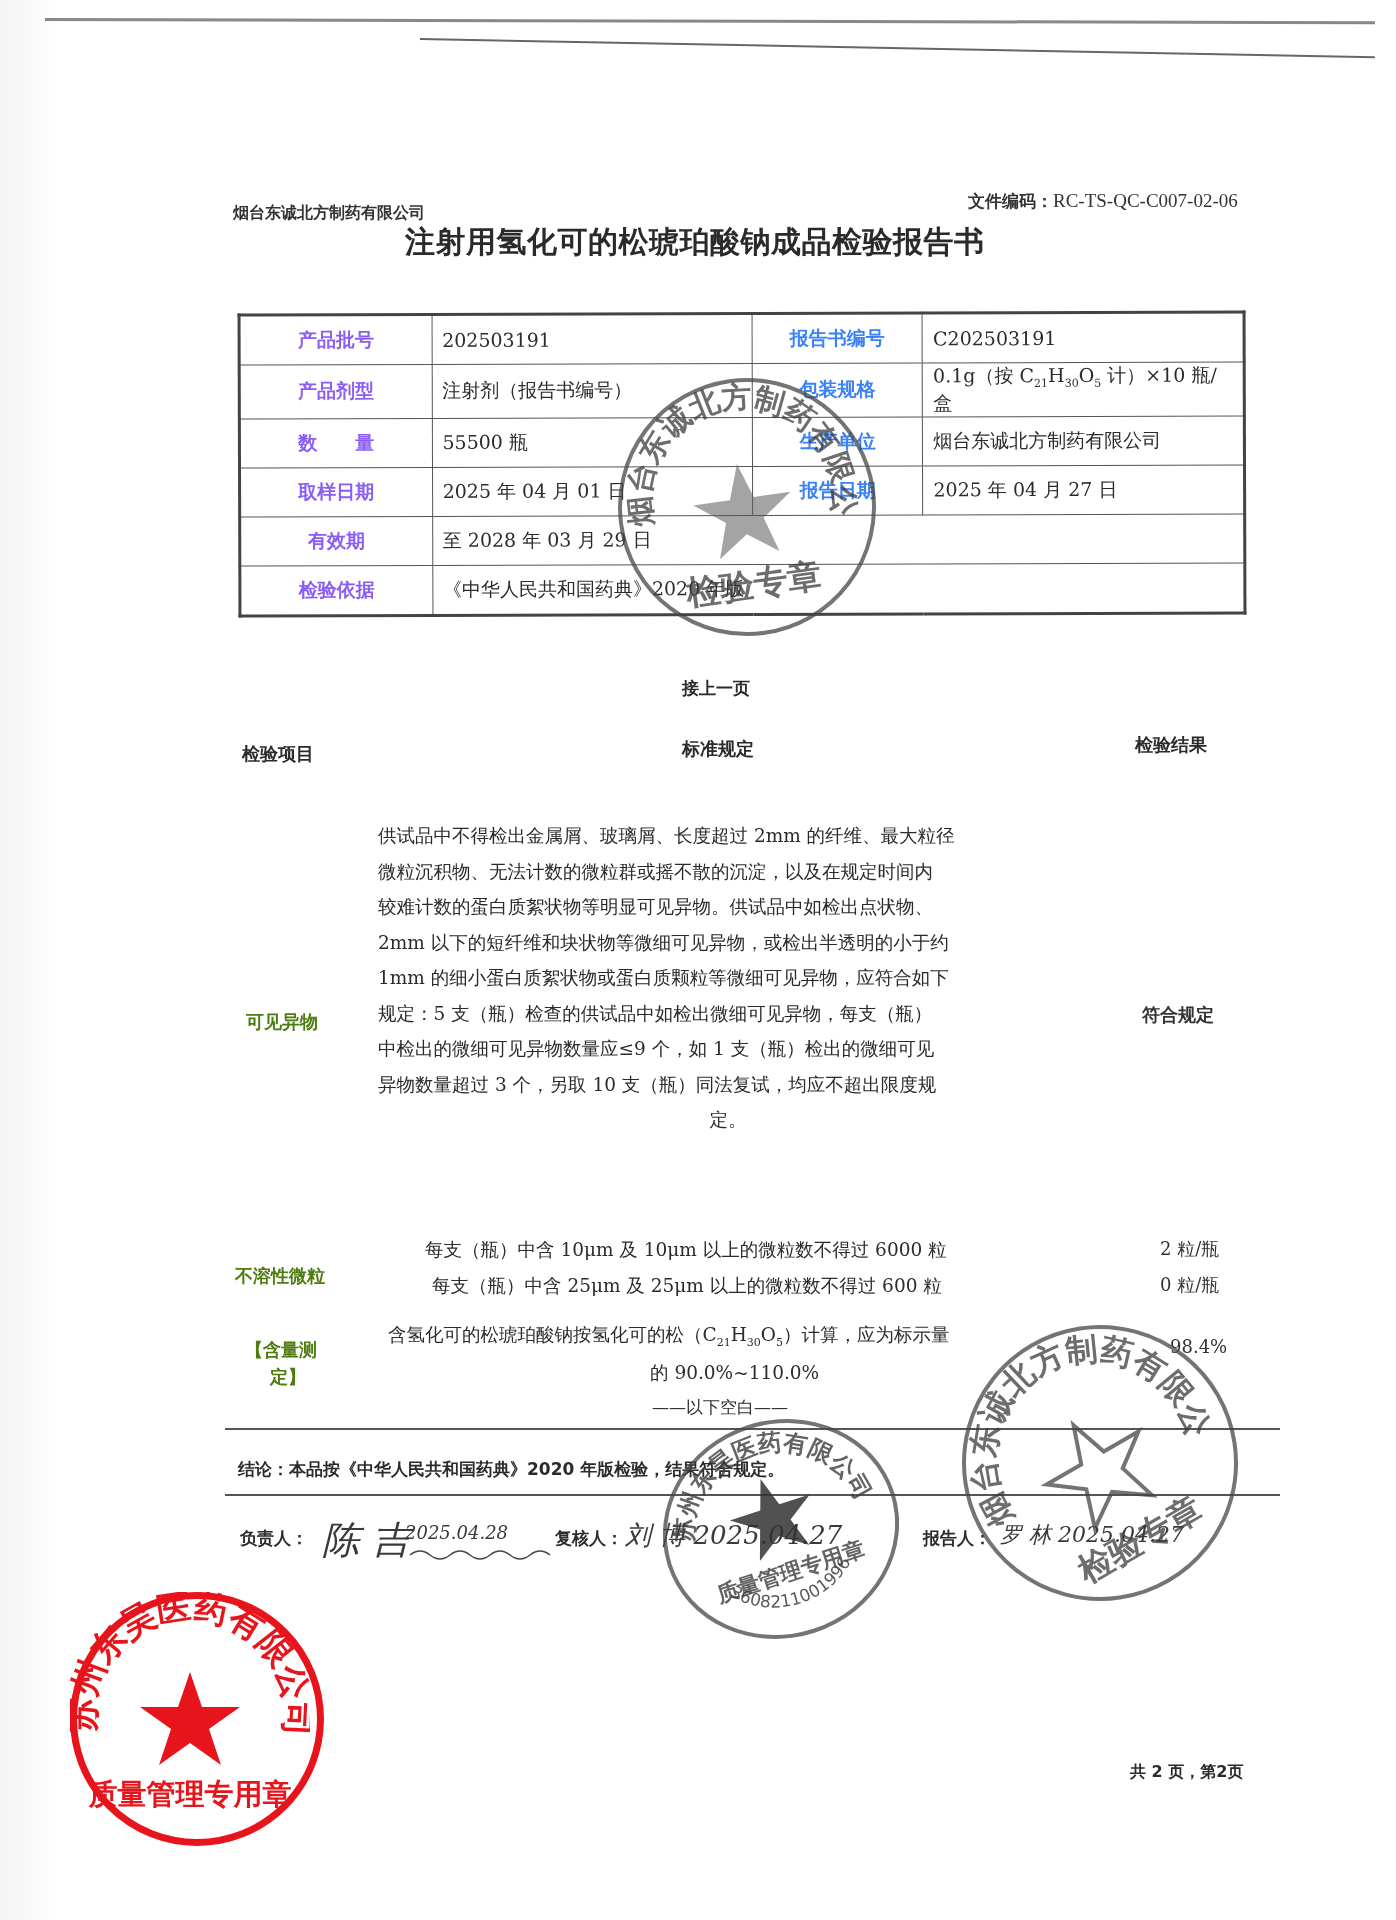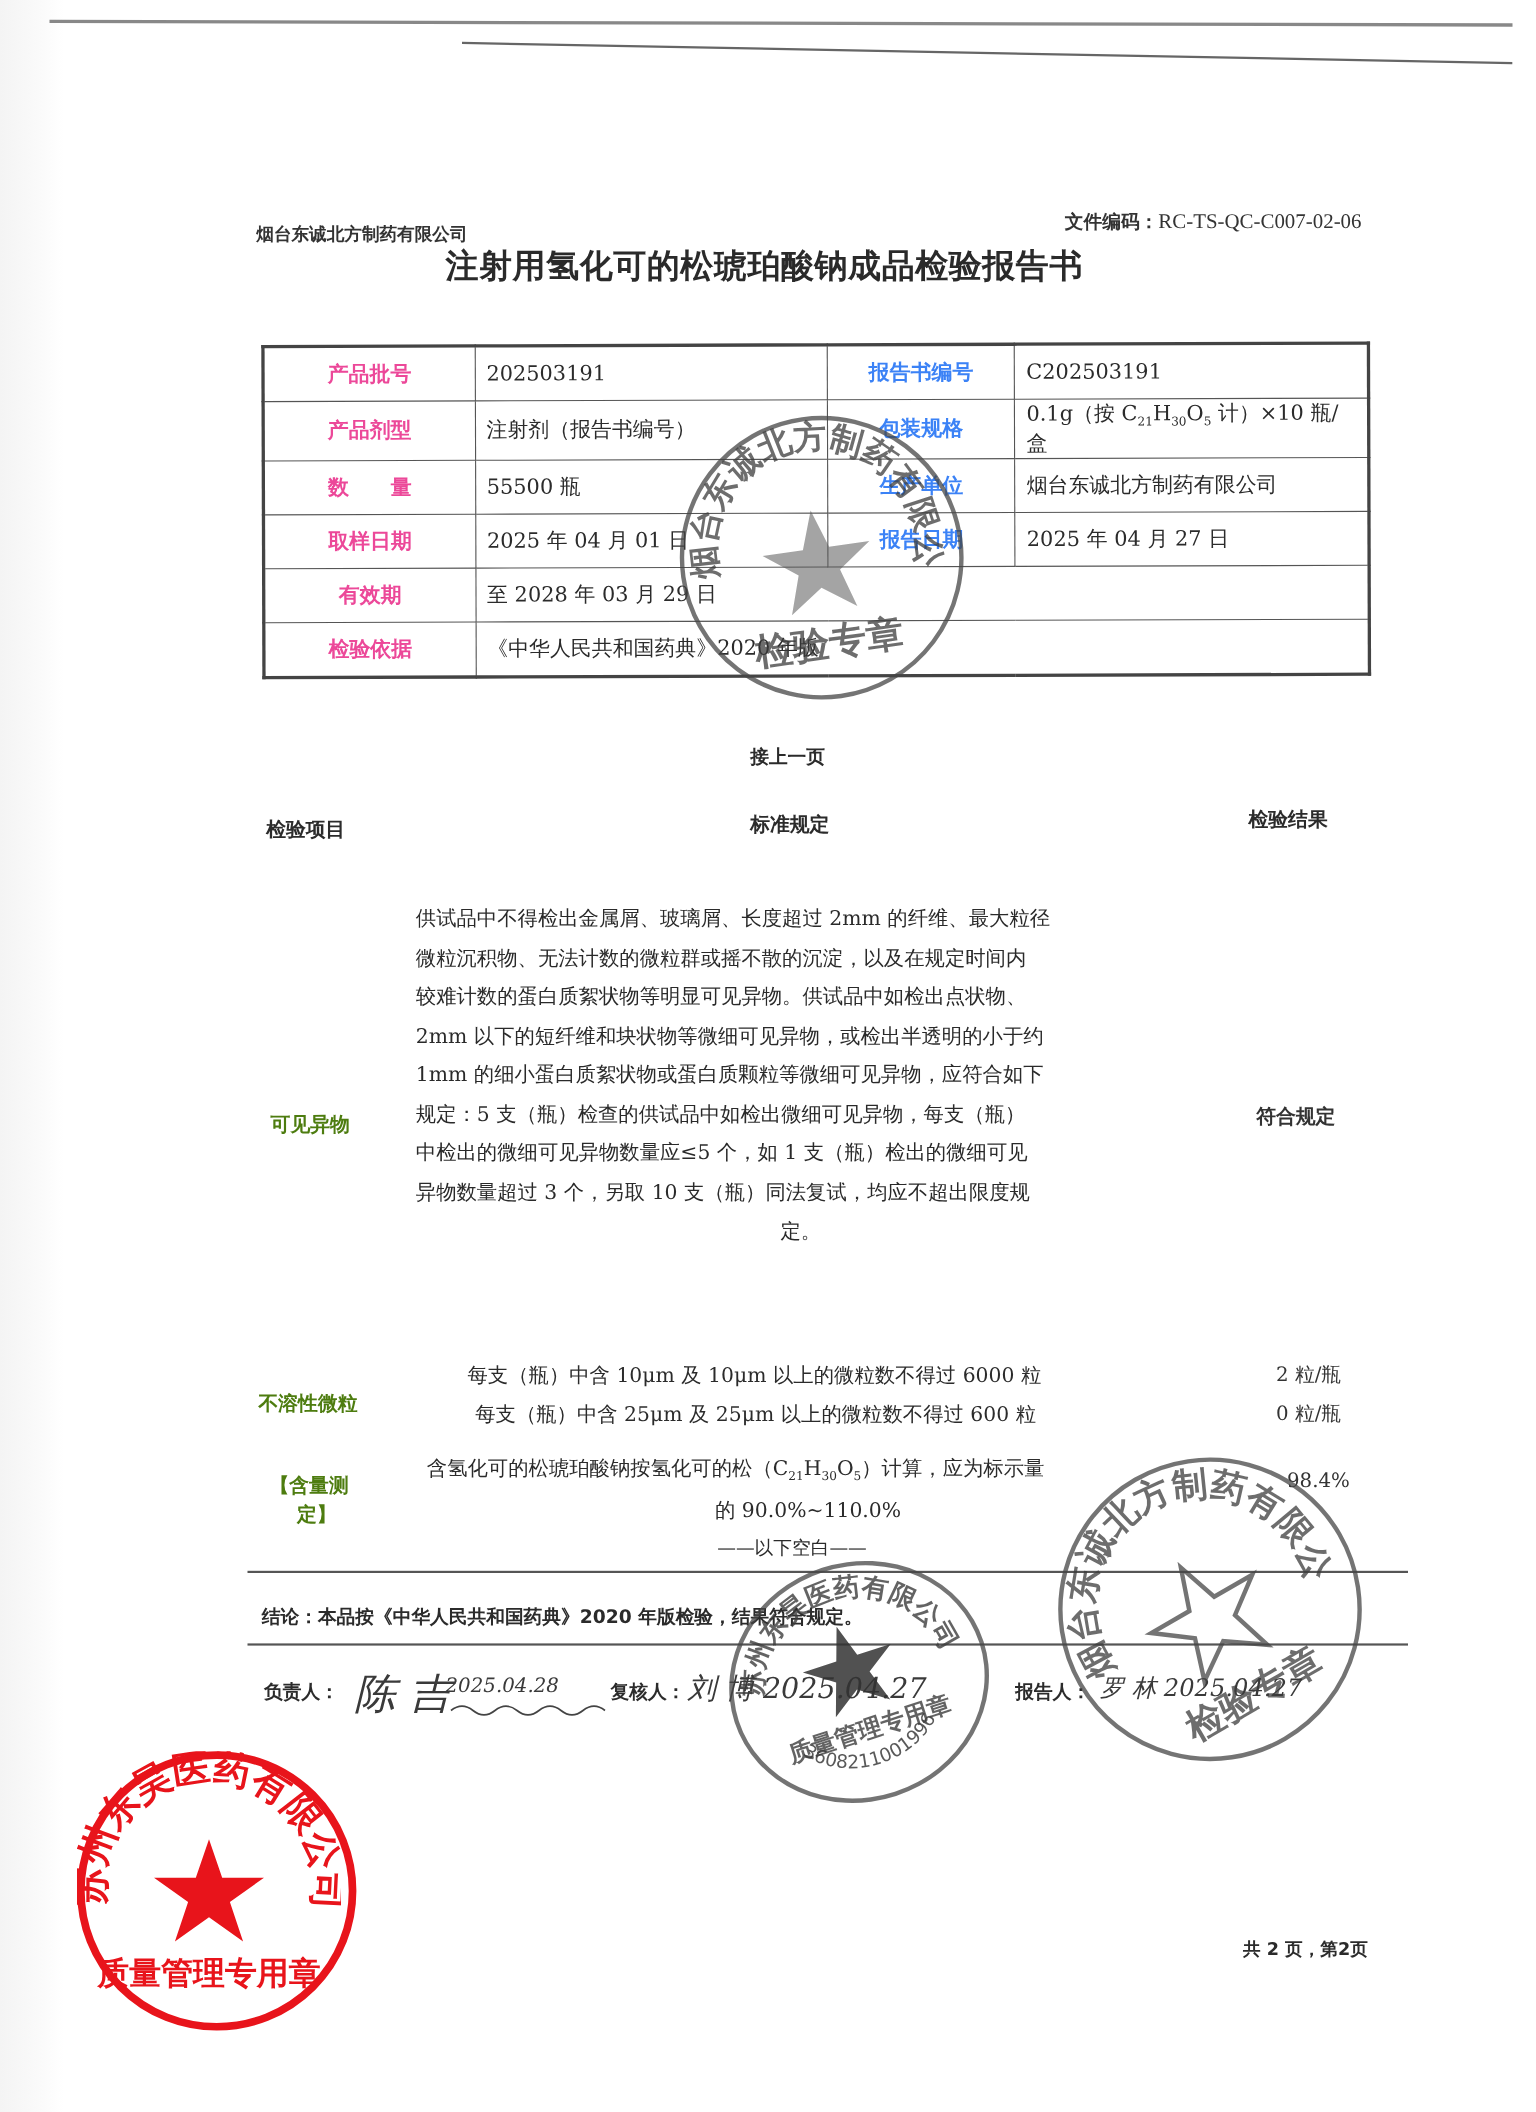--- a/index.html
+++ b/index.html
@@ -19,21 +19,21 @@
   .bold { font-family:"DejaVu Sans","Liberation Sans",sans-serif; font-weight:bold; }
 
   .company { left:233px; top:203px; font-size:16px; color:#333; }
   .doc-code { left:968px; top:190px; font-size:17px; color:#333; }
   .doc-code .code-val { font-family:"Liberation Serif",serif; font-weight:normal; font-size:19px; }
   .title { left:405px; top:222px; font-size:30px; color:#2a2a2a; letter-spacing:0.5px; }
 
   table.info { position:absolute; left:238px; top:312px; width:1008px;
     border-collapse:collapse; border:3px solid #444; transform:rotate(-0.18deg); }
   table.info td { border:1.5px solid #555; height:48px; font-size:19px; padding:0 10px; }
-  table.info td.lbl { text-align:center; font-family:"DejaVu Sans",sans-serif; font-weight:bold; width:160px; color:#ec4899;margin-top:16px; }
+  table.info td.lbl { text-align:center; font-family:"DejaVu Sans",sans-serif; font-weight:bold; width:160px; color:#8b5cf6;margin-top:16px; }
   table.info td.val { text-align:left; width:282px; }
   table.info td.lbl2 { text-align:center; font-family:"DejaVu Sans",sans-serif; font-weight:bold; width:140px; color:#3b82f6;}
   sub { font-size:11px; }
 
   .continue { left:682px; top:677px; font-size:17px; }
   .hdr-item { left:242px; top:742px; font-size:18px; }
   .hdr-std { left:682px; top:737px; font-size:18px; }
   .hdr-res { left:1135px; top:733px; font-size:18px; }
 
   .para { position:absolute; left:378px; width:700px; font-size:18.5px; line-height:35.5px; text-align:justify; color:#2a2a2a; }
@@ -116,21 +116,21 @@
 <div class="abs bold hdr-std">标准规定</div>
 <div class="abs bold hdr-res">检验结果</div>
 
 <div class="para" style="top:818px;">
   <span class="line">供试品中不得检出金属屑、玻璃屑、长度超过 2mm 的纤维、最大粒径</span>
   <span class="line">微粒沉积物、无法计数的微粒群或摇不散的沉淀，以及在规定时间内</span>
   <span class="line">较难计数的蛋白质絮状物等明显可见异物。供试品中如检出点状物、</span>
   <span class="line">2mm 以下的短纤维和块状物等微细可见异物，或检出半透明的小于约</span>
   <span class="line">1mm 的细小蛋白质絮状物或蛋白质颗粒等微细可见异物，应符合如下</span>
   <span class="line">规定：5 支（瓶）检查的供试品中如检出微细可见异物，每支（瓶）</span>
-  <span class="line">中检出的微细可见异物数量应≤5 个，如 1 支（瓶）检出的微细可见</span>
+  <span class="line">中检出的微细可见异物数量应≤9 个，如 1 支（瓶）检出的微细可见</span>
   <span class="line">异物数量超过 3 个，另取 10 支（瓶）同法复试，均应不超出限度规</span>
   <span class="line center">定。</span>
 </div>
 <div class="abs item-label" style="left:246px;top:1010px;">可见异物</div>
 <div class="abs result bold" style="left:1142px;top:1003px;">符合规定</div>
 
 <div class="abs item-label" style="left:235px;top:1264px;">不溶性微粒</div>
 <div class="abs" style="left:425px;top:1237px;font-size:18.5px;">每支（瓶）中含 10μm 及 10μm 以上的微粒数不得过 6000 粒</div>
 <div class="abs" style="left:432px;top:1273px;font-size:18.5px;">每支（瓶）中含 25μm 及 25μm 以上的微粒数不得过 600 粒</div>
 <div class="abs result" style="left:1160px;top:1237px;">2 粒/瓶</div>

